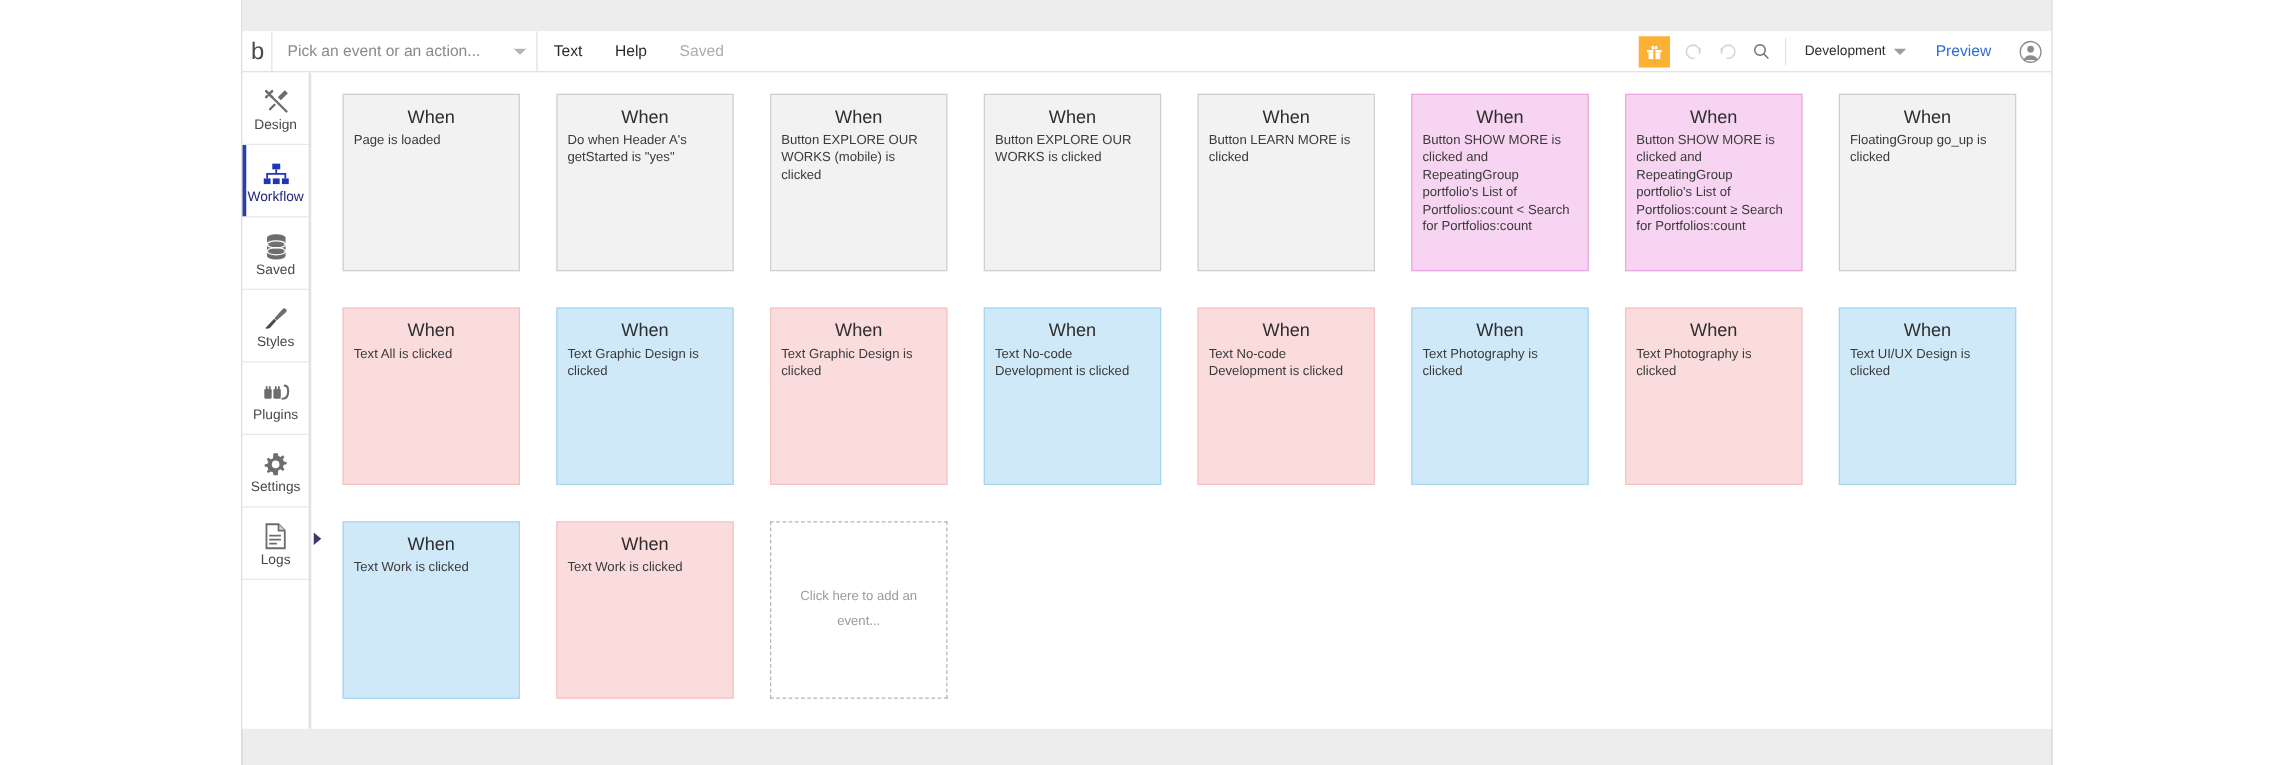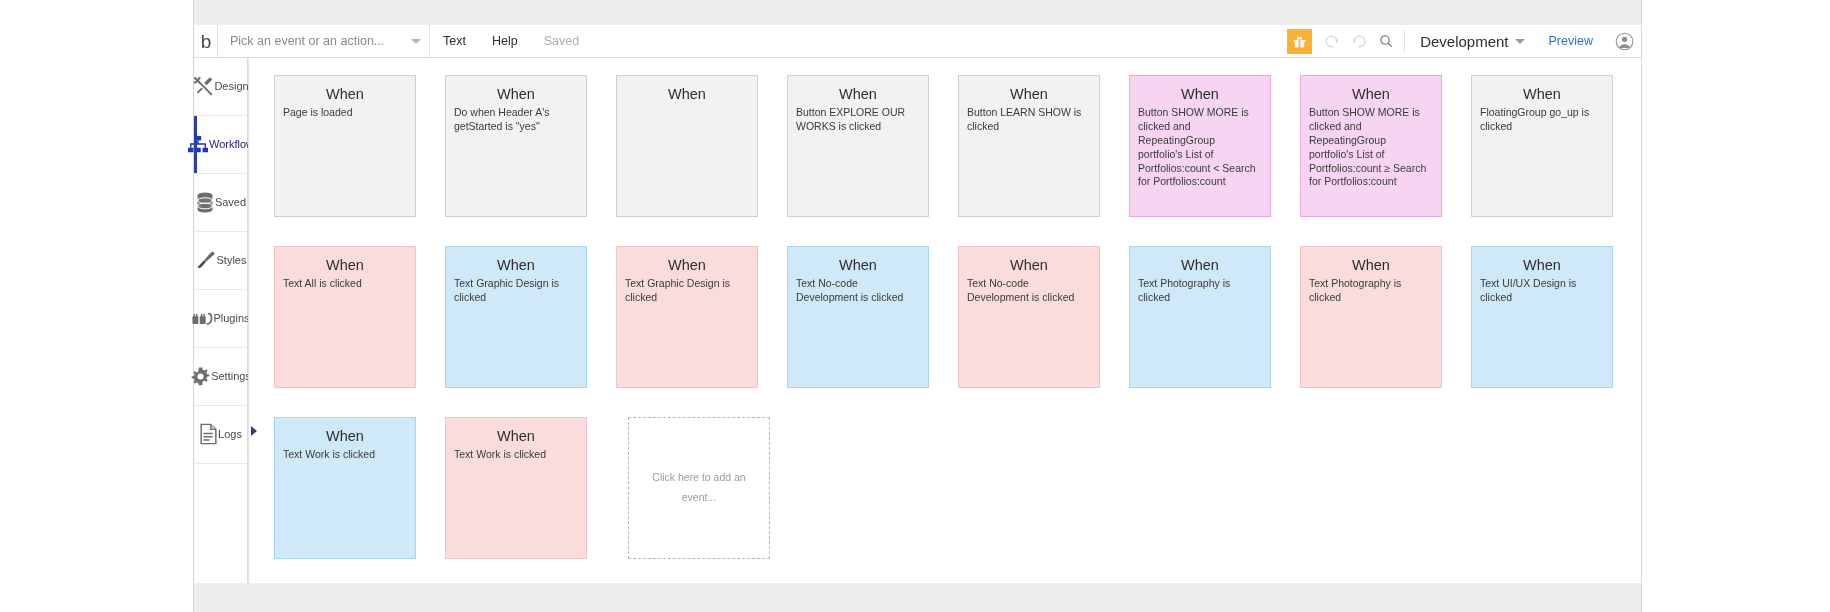--- a/index.html
+++ b/index.html
@@ -111,21 +111,21 @@
     flex: none;
   }
   .sep-v {
     width: 1px; height: 22px;
     background: #e2e2e2;
     margin: 0 5px;
   }
   .env-select {
     display: flex; align-items: center;
     padding: 0 10px;
-    font-size: 15px;
+    font-size: 11px;
     color: #2d2d2d;
     height: 33px;
   }
   .env-select .caret { border-top-color: #9d9d9d; }
   .preview-link {
     font-size: 12.5px;
     color: #2f6fd0;
     padding: 0 14px;
     height: 33px;
     display: flex; align-items: center;
@@ -141,21 +141,21 @@
     width: 54px; height: 525px;
     background: #ffffff;
     border-right: 1px solid #dcdcdc;
     box-sizing: border-box;
   }
   .side-item {
     position: relative;
     height: 58px;
     border-bottom: 1px solid #e8e8e8;
     display: flex;
-    flex-direction: row;
+    flex-direction: column;
     align-items: center;
     justify-content: center;
     cursor: pointer;
     box-sizing: border-box;
   }
   .side-item .ico {
     height: 24px;
     display: flex; align-items: flex-end; justify-content: center;
     margin-bottom: 3px;
   }
@@ -233,21 +233,20 @@
   .wf-card.pink { background: #fbdcdc; border-color: #f3c3c3; }
   .wf-card.magenta { background: #f7d5f2; border-color: #e9a8e0; }
   .wf-card.grey { background: #f2f2f2; border-color: #cfcfcf; }
   .wf-card.add {
     background: #ffffff;
     border: 1px dashed #b5b5b5;
     display: flex;
     align-items: center;
     justify-content: flex-start;
     padding: 0 18px;
-    margin-left: 12px;
   }
   .wf-card.add .addtext {
     font-size: 10.5px;
     color: #9b9b9b;
     text-align: center;
     line-height: 1.9;
   }
   
   .bottombar {
     position: absolute;
@@ -441,28 +440,29 @@
           <div class="wf-card grey">
             <div class="when">When</div>
             <div class="desc">Page is loaded</div>
           </div>
           <div class="wf-card grey">
             <div class="when">When</div>
             <div class="desc">Do when Header A's getStarted is "yes"</div>
           </div>
           <div class="wf-card grey">
             <div class="when">When</div>
+            <div class="desc">Button EXPLORE OUR WORKS (mobile) is clicked</div>
           </div>
           <div class="wf-card grey">
             <div class="when">When</div>
             <div class="desc">Button EXPLORE OUR WORKS is clicked</div>
           </div>
           <div class="wf-card grey">
             <div class="when">When</div>
-            <div class="desc">Button LEARN SHOW is clicked</div>
+            <div class="desc">Button LEARN MORE is clicked</div>
           </div>
           <div class="wf-card magenta">
             <div class="when">When</div>
             <div class="desc">Button SHOW MORE is clicked and RepeatingGroup portfolio's List of Portfolios:count &lt; Search for Portfolios:count</div>
           </div>
           <div class="wf-card magenta">
             <div class="when">When</div>
             <div class="desc">Button SHOW MORE is clicked and RepeatingGroup portfolio's List of Portfolios:count ≥ Search for Portfolios:count</div>
           </div>
           <div class="wf-card grey">

